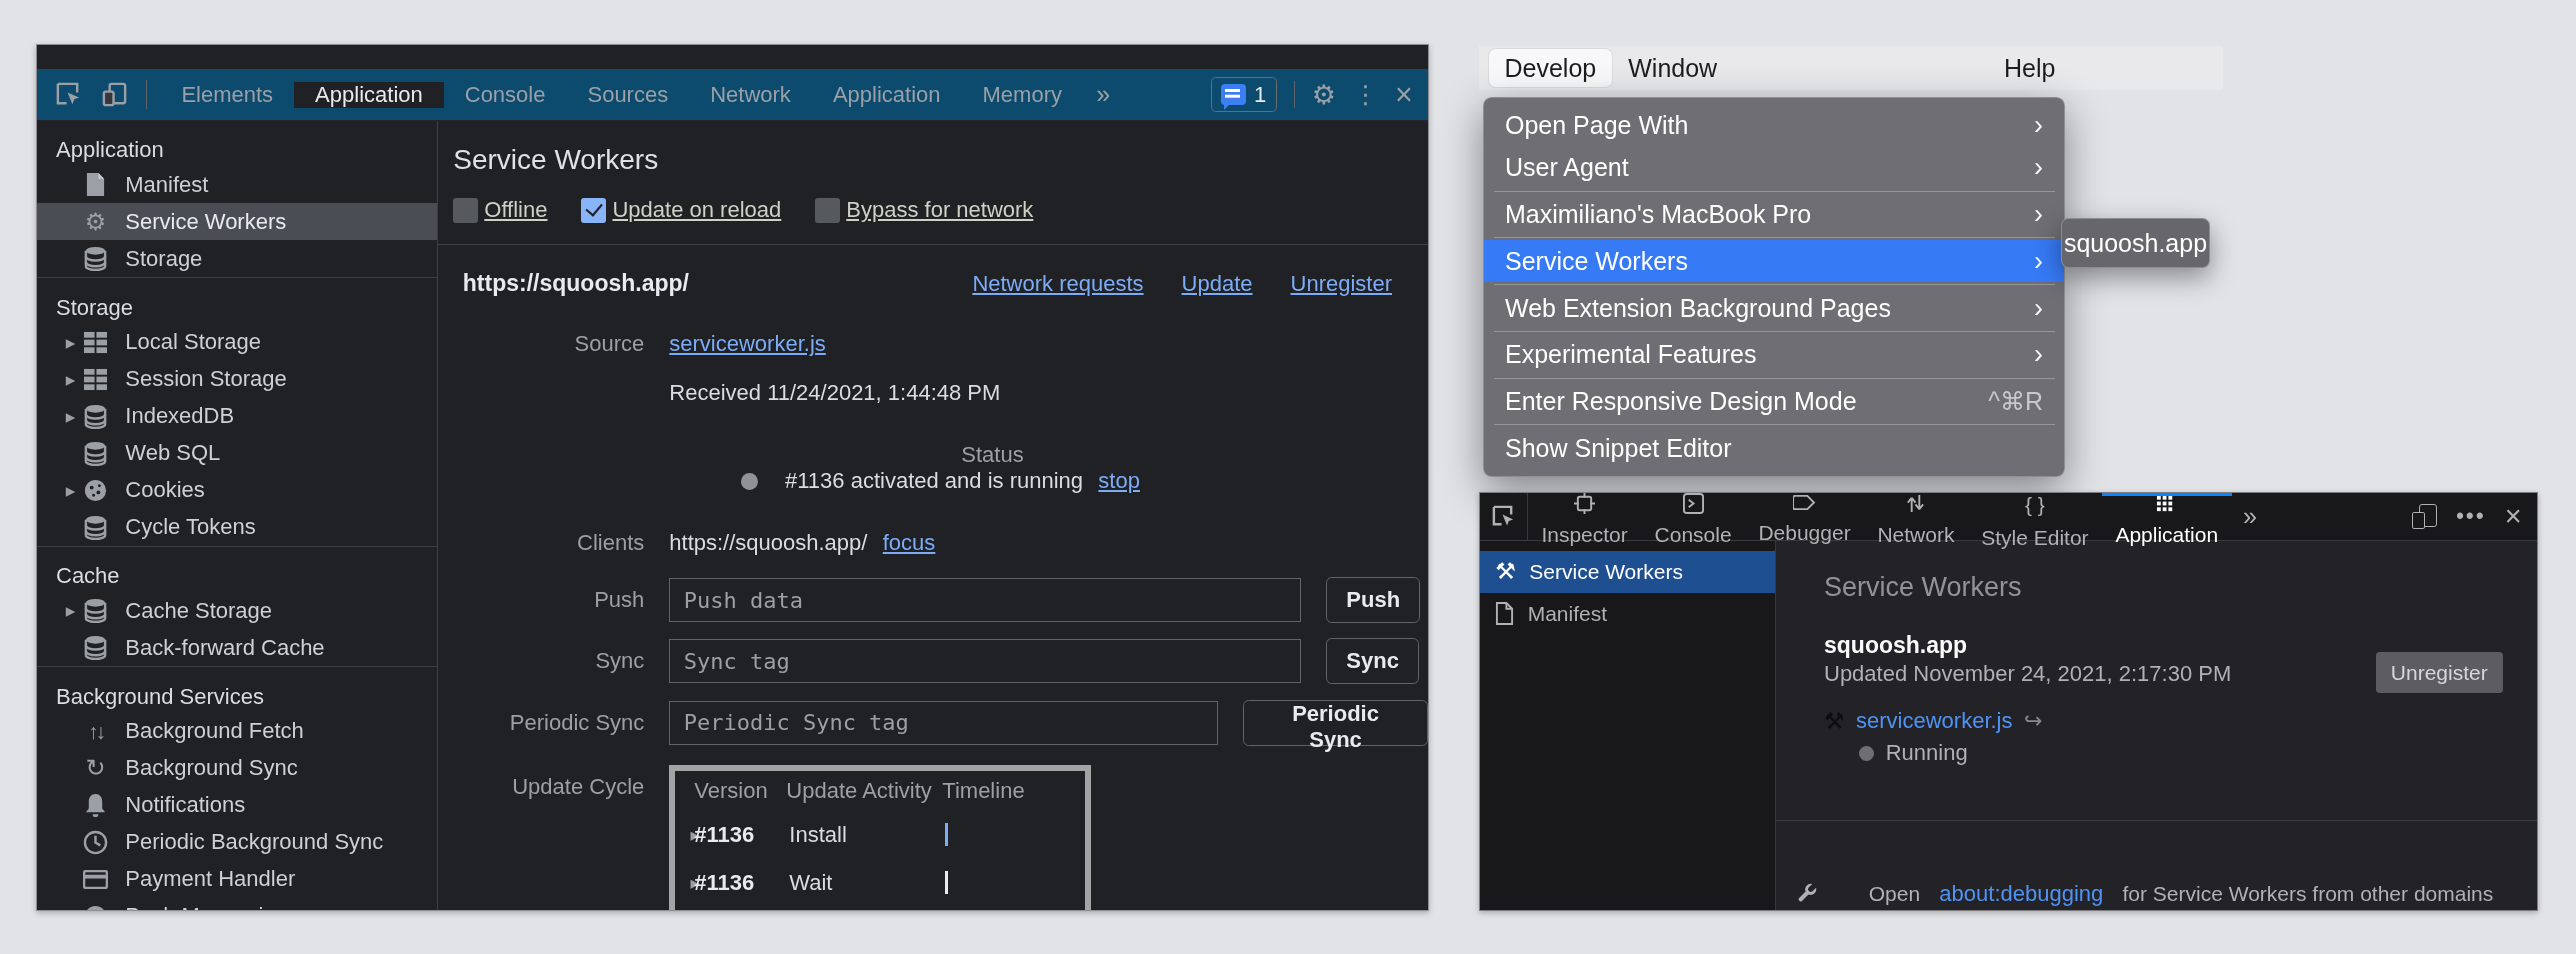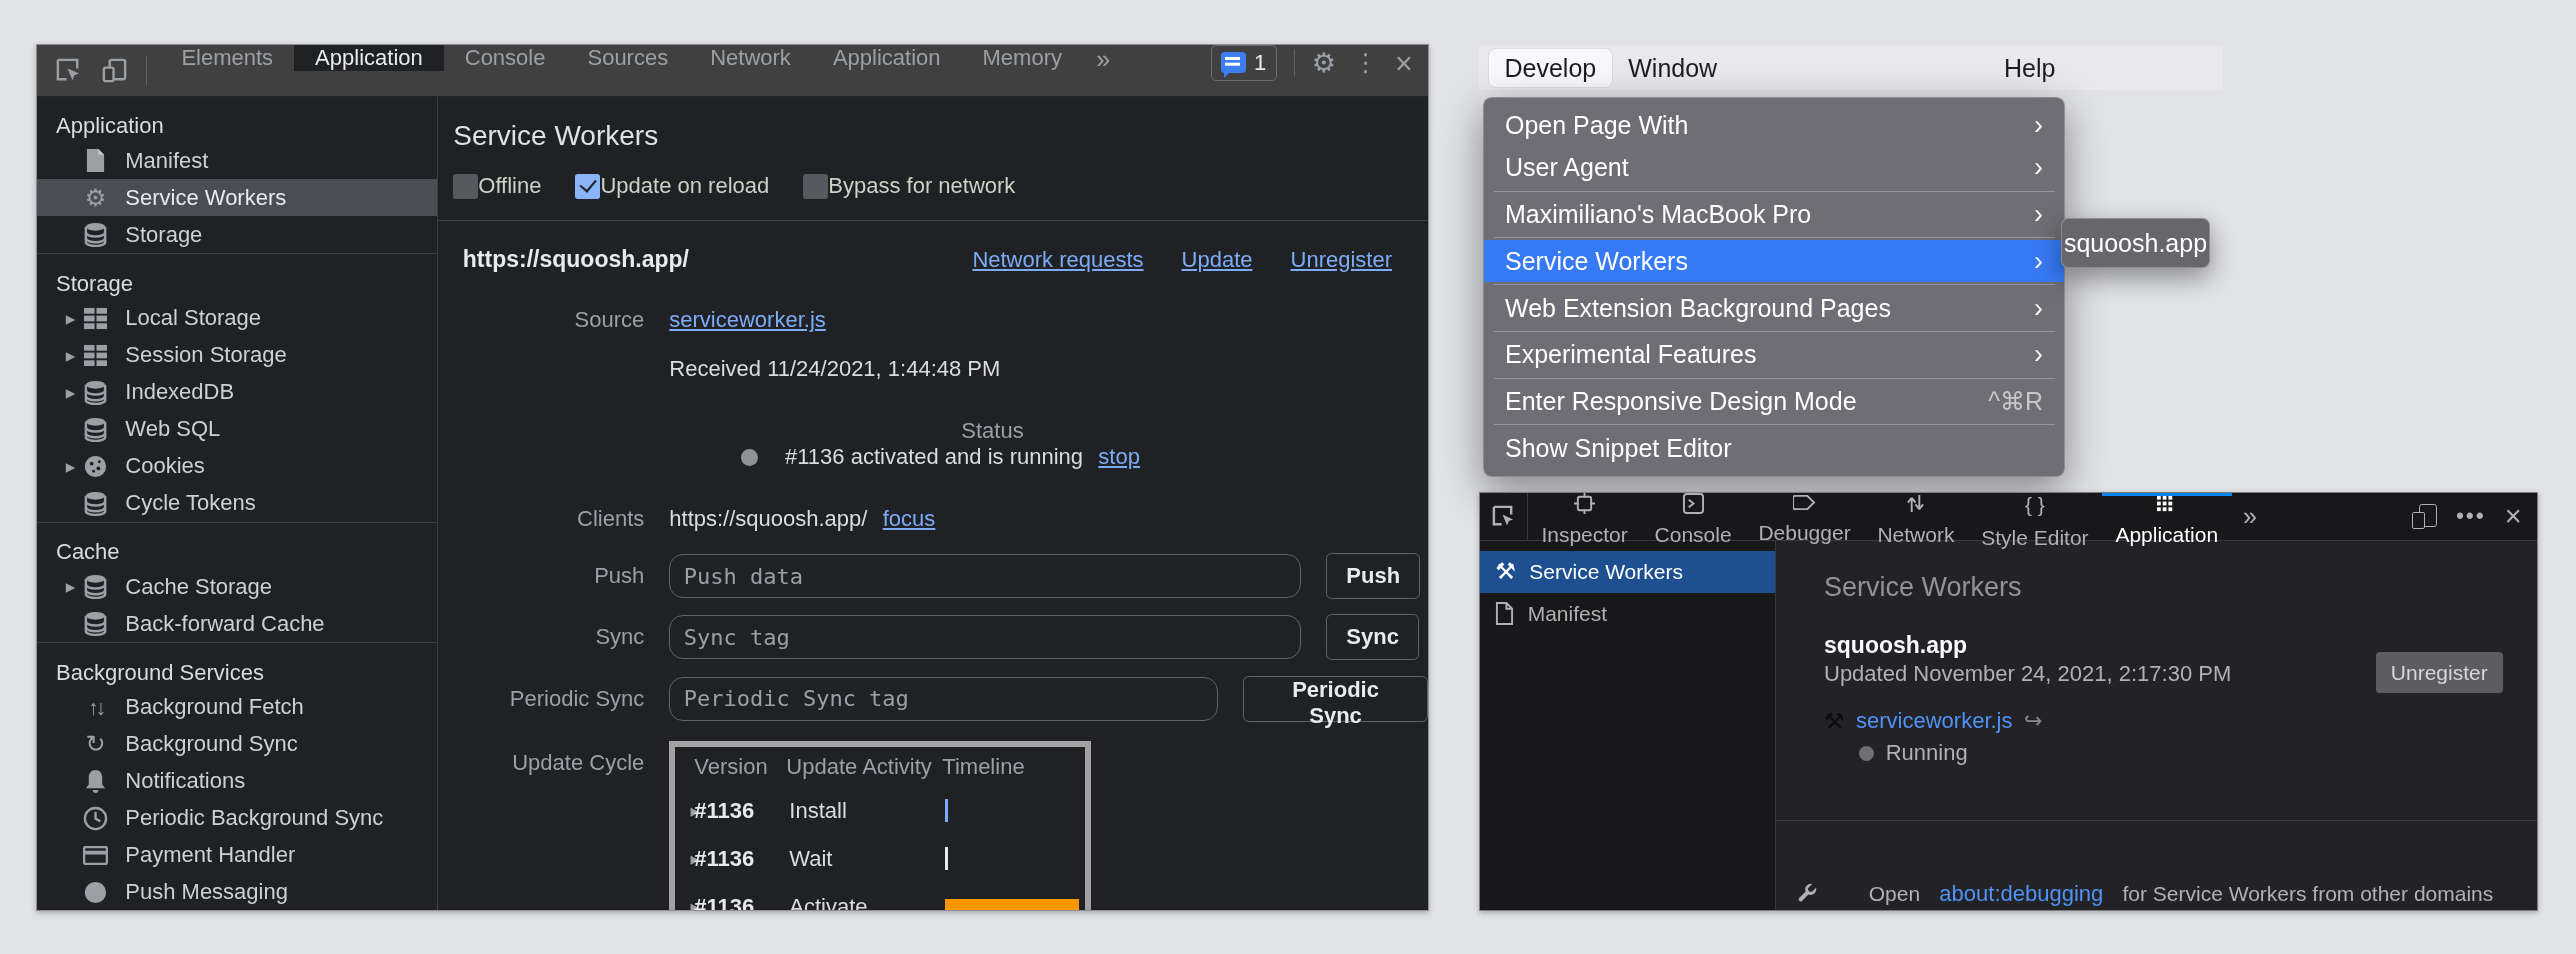--- a/index.html
+++ b/index.html
@@ -13,22 +13,23 @@
   .win { position:absolute; overflow:hidden; }
 
   
   #chrome-devtools {
     left:36px; top:44px; width:1393px; height:867px;
     background:#202124; border:1px solid #8e8e93;
     box-shadow:0 1.9px 5.7px rgba(0,0,0,.25);
     color:#bdc1c6; font-size:22px;
   }
   .cd-toolbar {
-    height:52px; background:#404040; display:flex; align-items:flex-start;
+    height:52px; background:#0c4a6e; display:flex; align-items:center;
     border-bottom:1px solid #242528;
+    margin-top:24px;
   }
   .cd-toolbar .tool-ic { align-self:center; width:29px; height:29px; margin-left:17px; position:relative; cursor:pointer; }
   .cd-sep { align-self:center; width:1px; height:29px; background:#5f6368; margin:0 13.4px 0 17px; }
   .cd-tab {
     display:flex; align-items:center; padding:0 21px; color:#9aa0a6; cursor:pointer;
     white-space:nowrap;
   }
   .cd-tab.selected { background:#202124; color:#e8eaed; }
   .cd-tab.more { padding:0 13.4px; font-size:25px; }
   .cd-toolbar-right { margin-left:auto; display:flex; align-items:center; gap:17px; padding-right:15.3px; }
@@ -56,39 +57,39 @@
   .cd-item { height:37px; display:flex; align-items:center; cursor:pointer; color:#cdd1d6; }
   .cd-item .tri { width:21px; margin-left:23px; color:#9aa0a6; font-size:19px; text-align:center; flex:none; }
   .cd-item .ic { width:29px; height:29px; margin-right:15.3px; flex:none; display:flex; align-items:center; justify-content:center; color:#9aa0a6; }
   .cd-item.selected { background:#4a4e54; color:#e8eaed; }
   .glyph-ic { font-size:24px; line-height:1; }
   .glyph-ic.small { font-size:21px; letter-spacing:-2.9px; }
 
   .cd-main { flex:1; position:relative; padding-left:15.3px; overflow:hidden; }
   .cd-title { margin-top:23px; font-size:28px; color:#dfe1e5; font-weight:400; }
   .cd-checks { display:flex; gap:34px; margin-top:21px; align-items:center; }
-  .cd-check { display:flex; align-items:center; gap:0; cursor:pointer; color:#cdd1c6; }
+  .cd-check { display:flex; align-items:center; gap:6px; cursor:pointer; color:#cdd1c6;text-decoration:underline; }
   .cbox { width:25px; height:25px; border-radius:2.9px; background:#56595d; flex:none; }
   .cbox.checked { background:#8ab4f8; position:relative; }
   .cbox.checked::after { content:""; position:absolute; left:7.6px; top:2.9px; width:7.6px; height:13.4px;
     border:solid #202124; border-width:0 2.9px 2.9px 0; transform:rotate(40deg); }
   .cd-divider { margin-top:21px; margin-left:-15.3px; border-top:1px solid #3c4043; }
 
   .cd-origin-row { display:flex; align-items:center; padding:25px 36px 0 9.5px; }
   .cd-origin { font-weight:bold; color:#e8eaed; font-size:23px; }
   .cd-origin-links { margin-left:auto; display:flex; gap:38px; }
   a.cd-link { color:#7cacf8; text-decoration:underline; cursor:pointer; }
 
   .cd-row { display:flex; align-items:center; }
   .cd-label { width:191px; margin-right:25px; text-align:right; color:#9aa0a6; flex:none; }
   .cd-dot { width:17px; height:17px; border-radius:50%; background:#8f9398; display:inline-block; margin-right:11.4px; vertical-align:-1.9px; }
   .cd-val { color:#dadce0; display:flex; align-items:center; gap:15.3px; }
   .cd-input {
     width:632px; height:44px; background:#202124; border:1px solid #606367; color:#9aa0a6;
-    font-family:"DejaVu Sans Mono", monospace; font-size:22px; padding:0 13.4px; border-radius:14px;
+    font-family:"DejaVu Sans Mono", monospace; font-size:22px; padding:0 13.4px; border-radius:0;
   }
   .cd-input::placeholder { color:#9aa0a6; }
   .cd-input.narrow { width:551px; }
   .cd-btn {
     margin-left:25px; height:46px; padding:0 19px; background:#202124; border:1px solid #606367;
     border-radius:5.7px; color:#e8eaed; font-size:22px; font-weight:bold; cursor:pointer;
     font-family:"Liberation Sans", sans-serif;
   }
   .cd-table { width:422px; border:6px solid #a3a3a3; color:#dadce0; }
   .cd-thead { display:flex; height:40px; align-items:center; color:#9aa0a6; }

